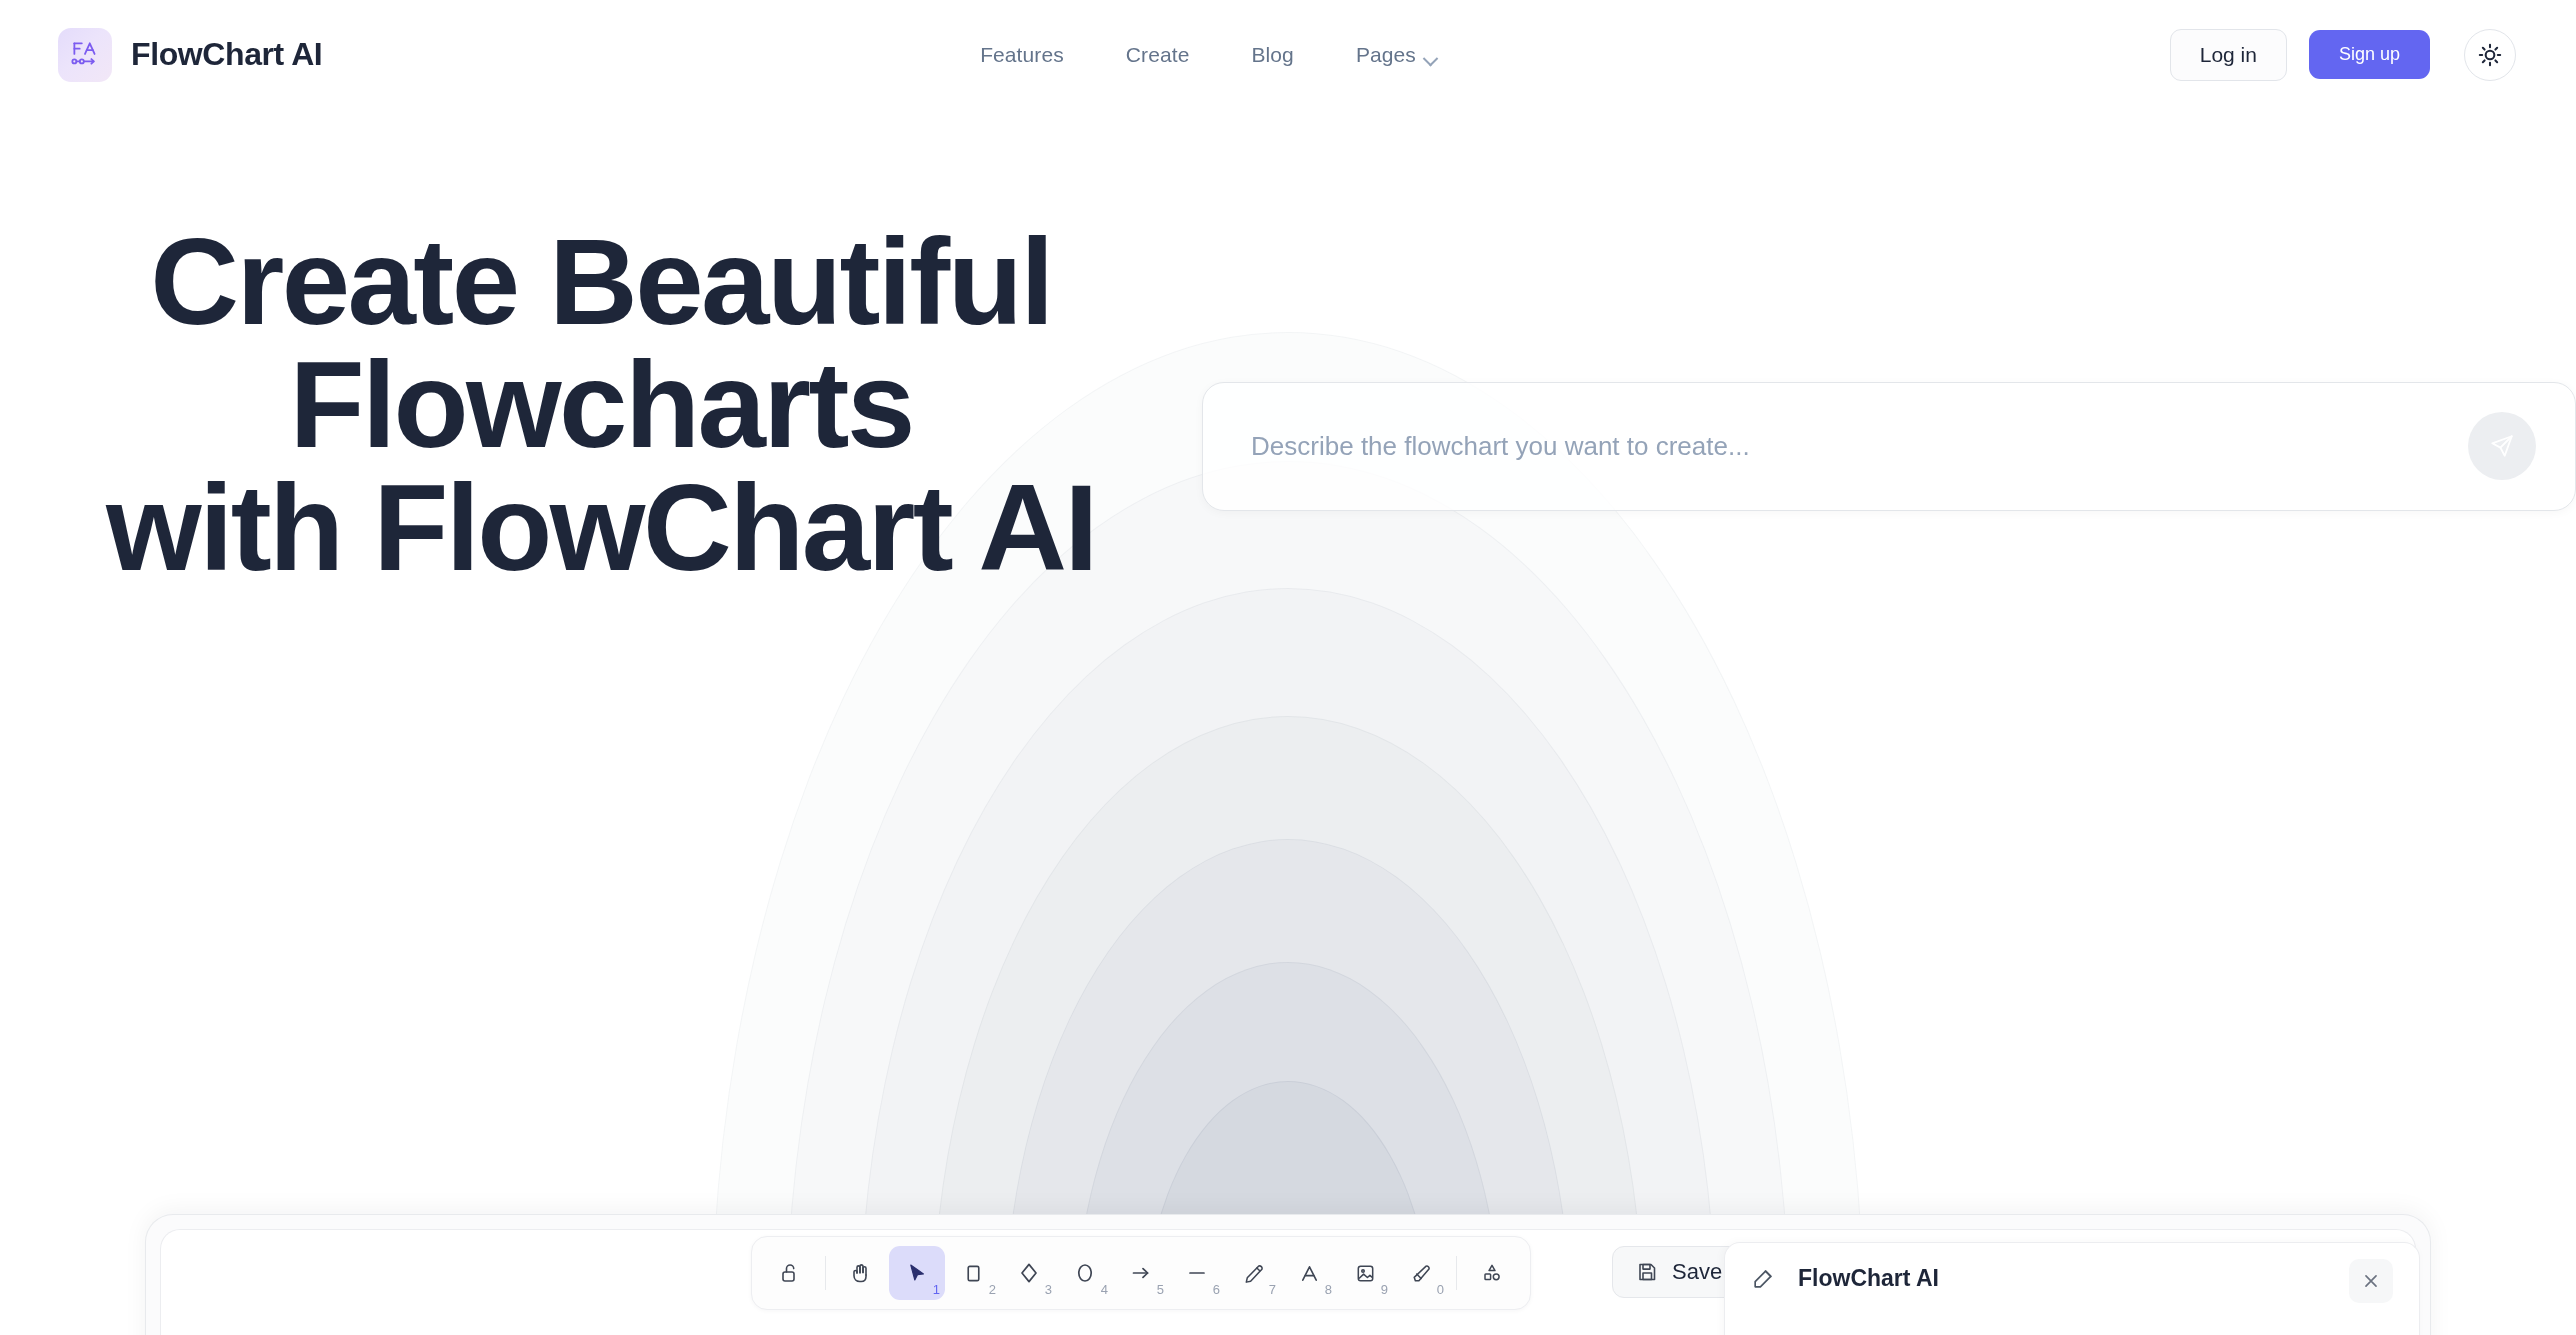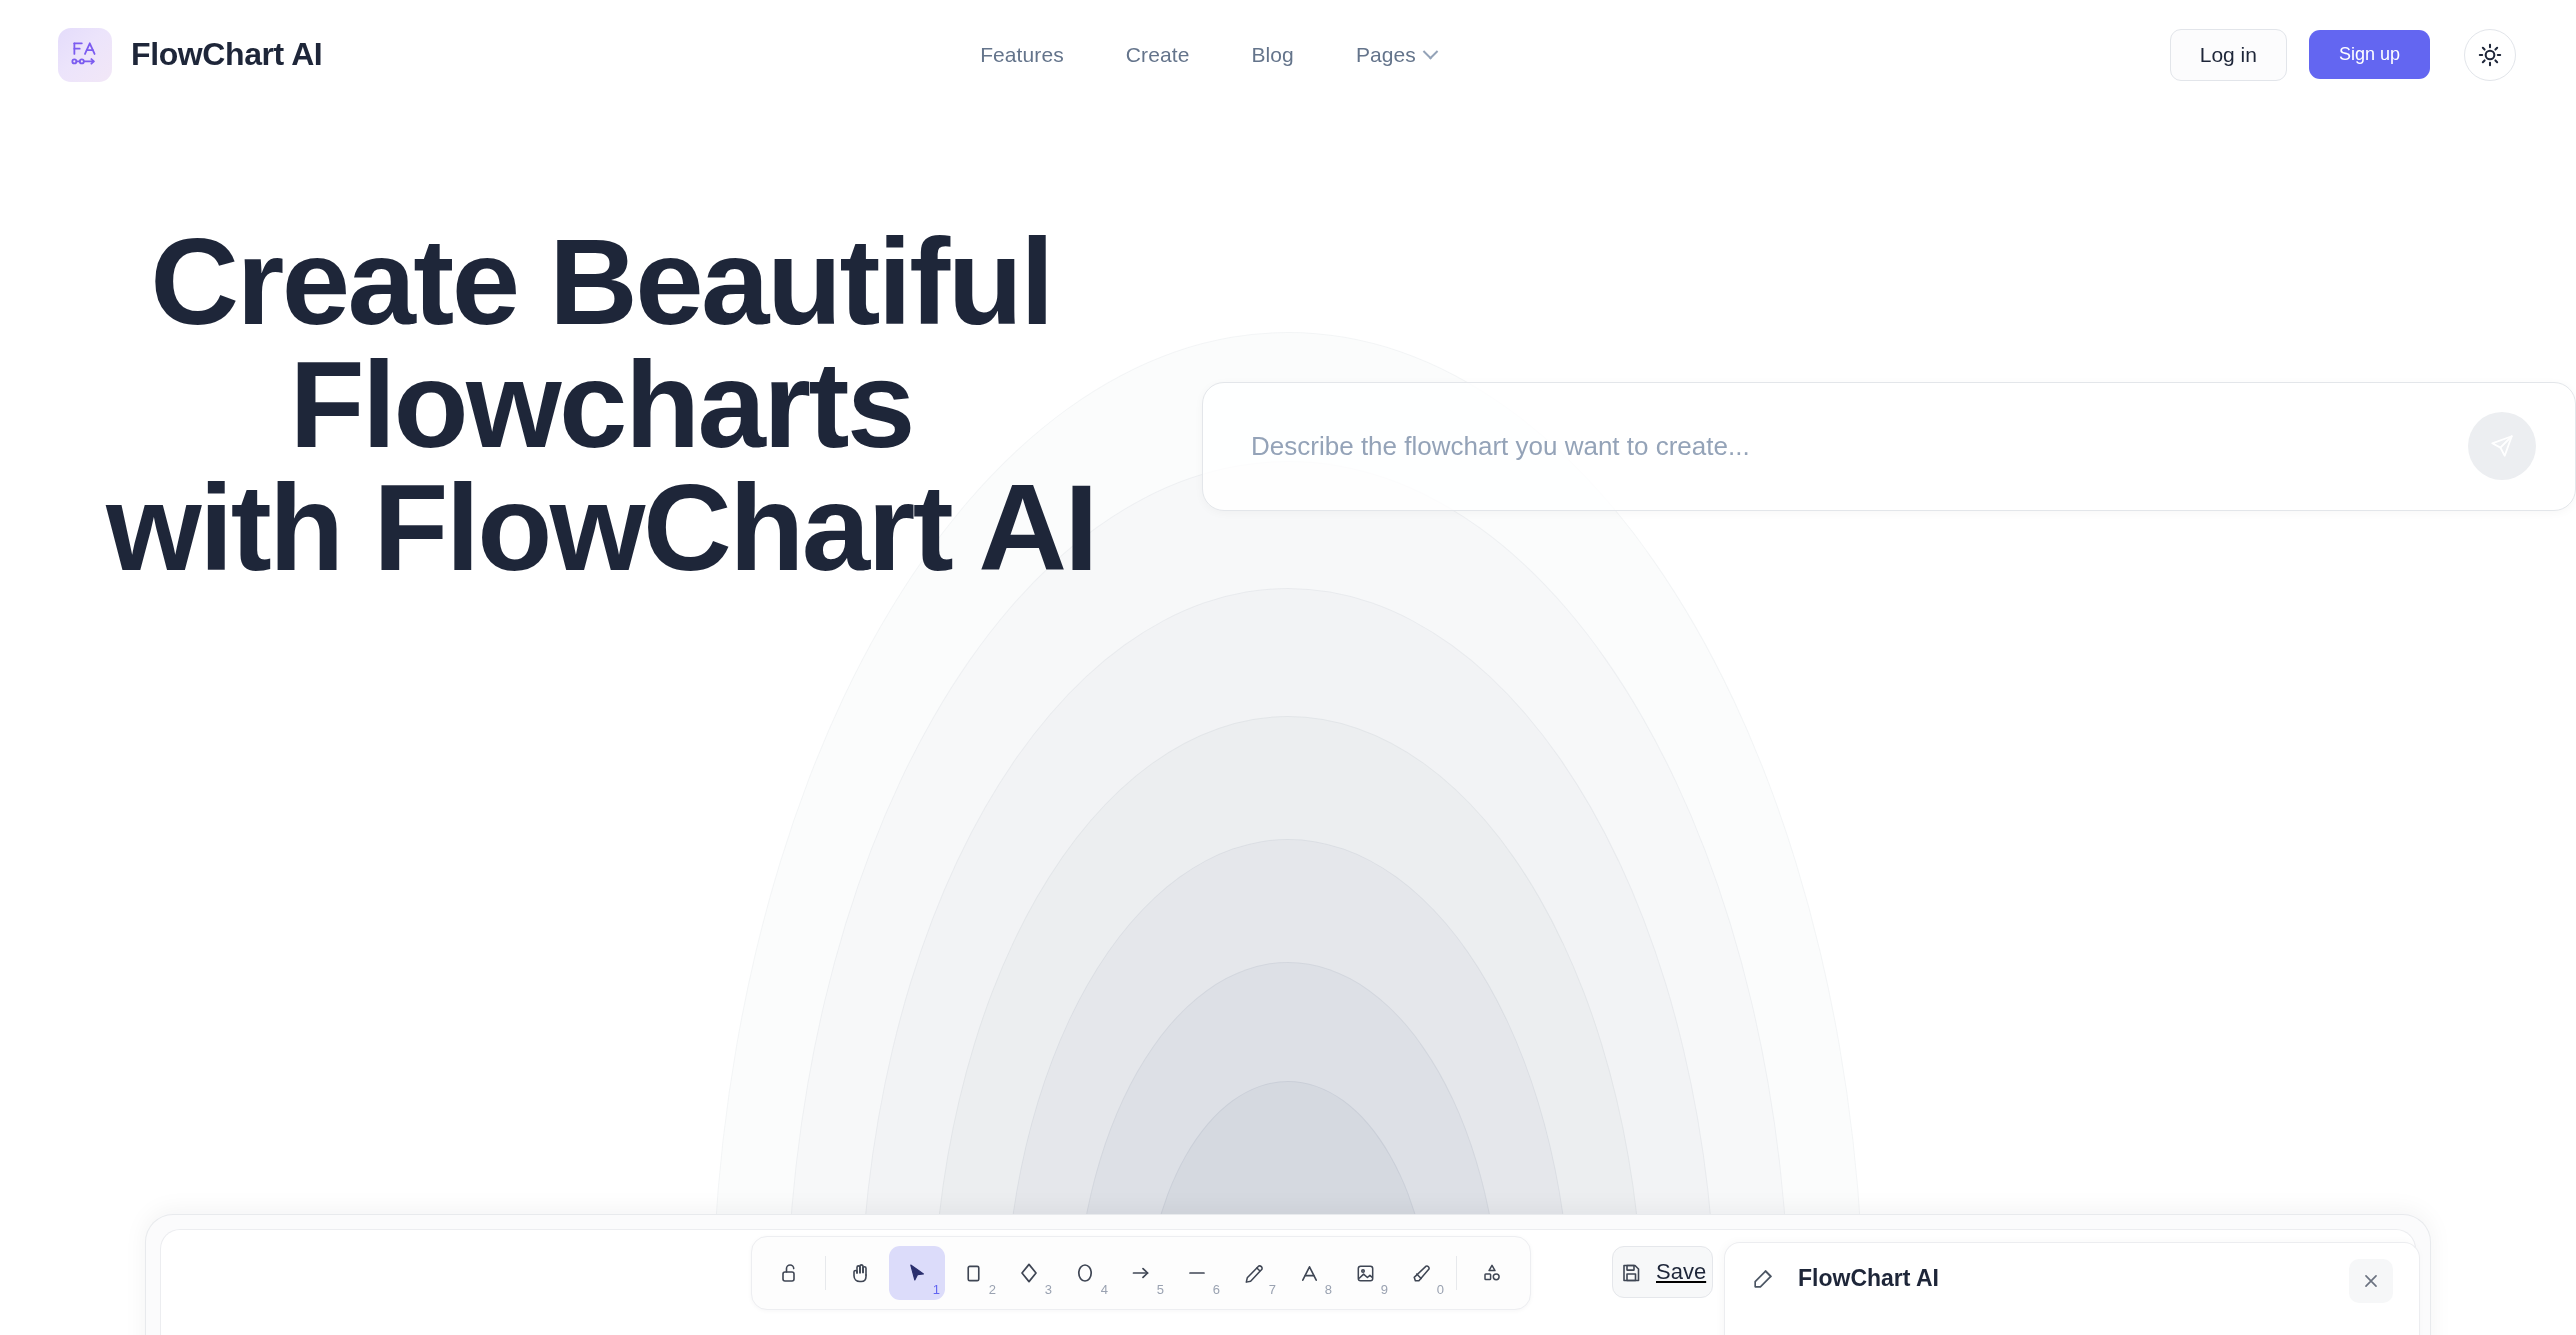--- a/index.html
+++ b/index.html
@@ -74,21 +74,21 @@
     align-items: center;
     justify-content: center;
     gap: 62px;
     margin-left: -40px;
   }
   .nav-item {
     font-size: 21px;
     color: #64748b;
     letter-spacing: 0.1px;
     display: flex;
-    align-items: center;
+    align-items: flex-end;
     gap: 9px;
     cursor: pointer;
     white-space: nowrap;
   }
   .chev {
     display: inline-block;
     width: 11px; height: 11px;
     border-right: 2px solid #94a3b8;
     border-bottom: 2px solid #94a3b8;
     transform: rotate(45deg) translate(-2px,-2px);
@@ -292,28 +292,27 @@
     background: #e7e9ec;
     margin: 0 7px;
     flex: 0 0 auto;
   }
 
   .ed-save {
     position: absolute;
     left: 1451px;
     top: 16px;
     display: flex;
-    align-items: flex-end;
+    align-items: center;
     gap: 13px;
     background: #f7f8f9;
     border: 1px solid #e5e7eb;
     border-radius: 12px;
-    padding: 12px 6px;
-    cursor: pointer;
-    text-decoration: underline;
+    padding: 12px 22px;
+    cursor: pointer;
   }
   .ed-save-label {
     font-size: 22px;
     color: #1e2639;
     white-space: nowrap;
   }
 
   .ed-aipanel {
     position: absolute;
     left: 1563px;

